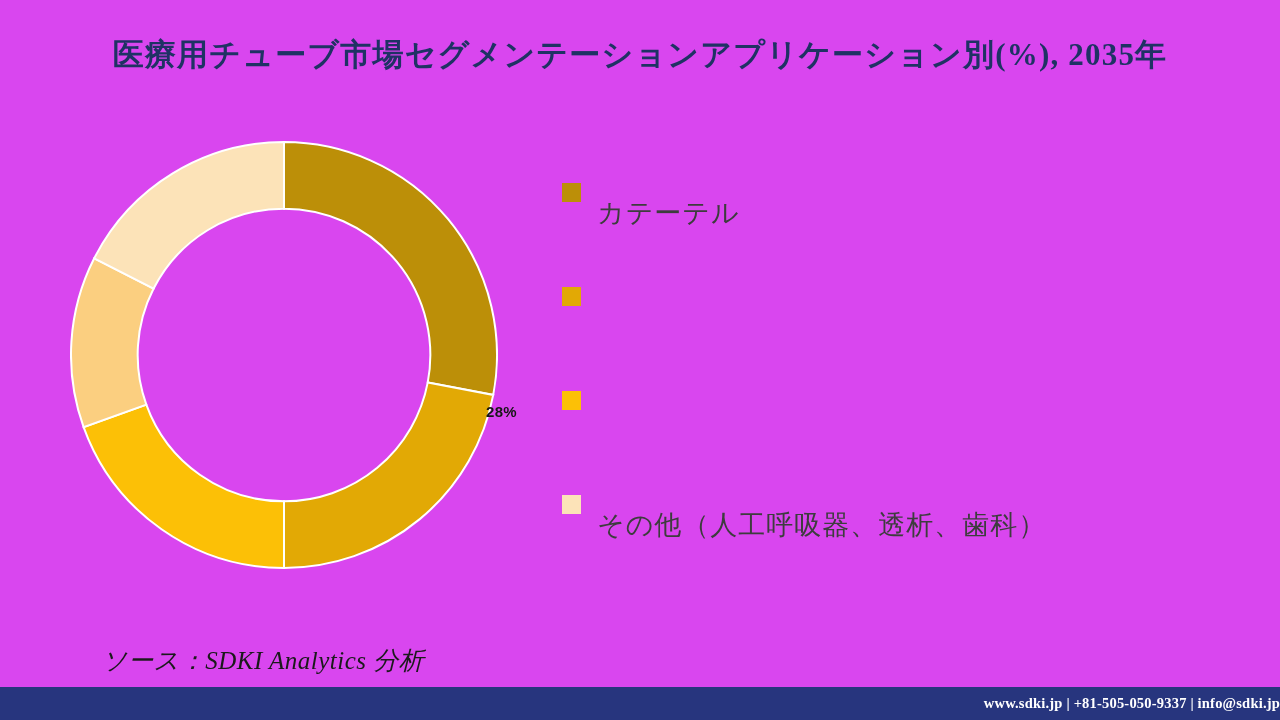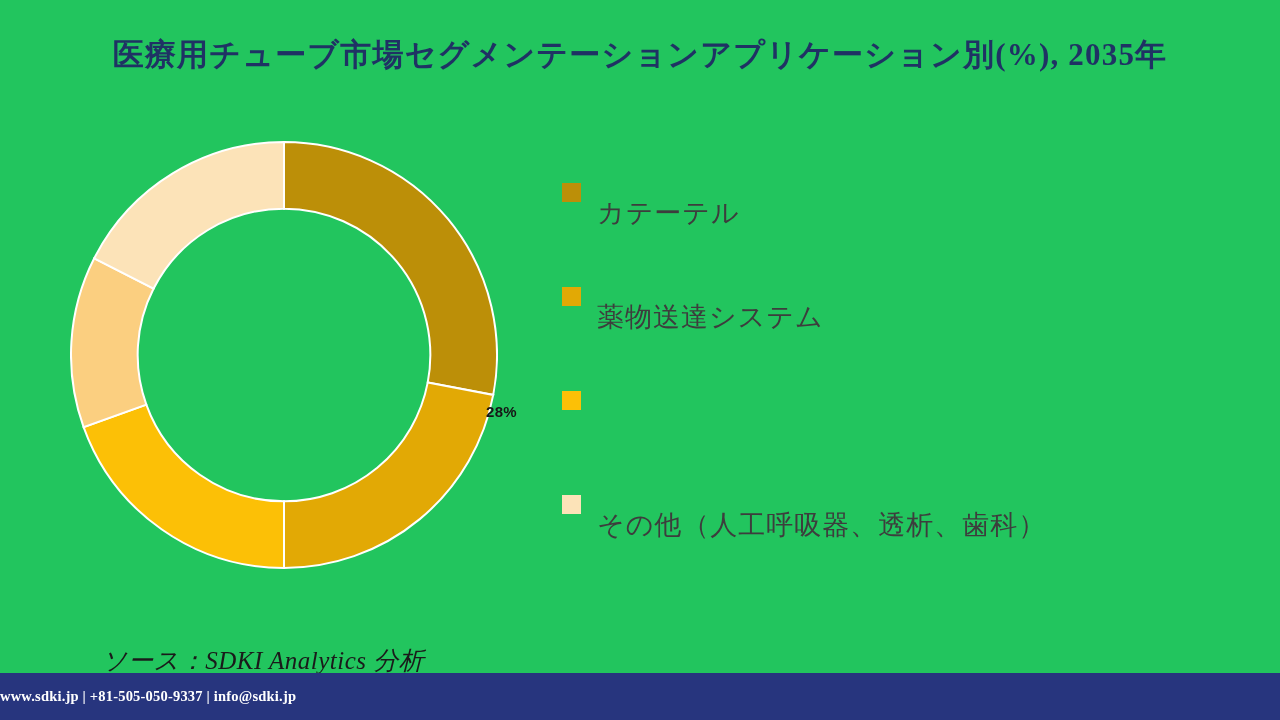--- a/index.html
+++ b/index.html
@@ -11,21 +11,21 @@
     height: 720px;
     background: #ffffff;
     font-family: "Liberation Sans", sans-serif;
     overflow: hidden;
     position: relative;
   }
 
   #slide {
     position: absolute;
     inset: 0;
-    background: #22c55e;
+    background: #d946ef;
   }
 
   
   #chart-title {
     position: absolute;
     left: 0;
     top: 34px;
     width: 1280px;
     text-align: center;
     font-family: "Liberation Serif", serif;
@@ -99,25 +99,25 @@
     letter-spacing: 0.5px;
     white-space: nowrap;
   }
 
   
   #footer-bar {
     position: absolute;
     left: 0;
     bottom: 0;
     width: 1280px;
-    height: 47px;
+    height: 33px;
     background: #27357E;
     display: flex;
     align-items: center;
-    justify-content: flex-start;
+    justify-content: flex-end;
   }
   #footer-text {
     color: #ffffff;
     font-family: "Liberation Serif", serif;
     font-weight: 700;
     font-size: 14.5px;
     letter-spacing: 0.2px;
     white-space: nowrap;
   }
 </style>
@@ -141,21 +141,20 @@
     <div id="donut-value-label">28%</div>
   </div>
 
   <div id="legend">
     <div class="legend-item">
       <span class="legend-swatch" style="background: rgb(188, 143, 8);"></span>
       <span class="legend-label">カテーテル</span>
     </div>
     <div class="legend-item">
       <span class="legend-swatch" style="background: rgb(226, 169, 5);"></span>
-      <span class="legend-label">薬物送達システム</span>
     </div>
     <div class="legend-item">
       <span class="legend-swatch" style="background: rgb(252, 192, 6);"></span>
     </div>
     <div class="legend-item">
       <span class="legend-swatch" style="background: rgb(252, 227, 184);"></span>
       <span class="legend-label">その他（人工呼吸器、透析、歯科）</span>
     </div>
   </div>
 

